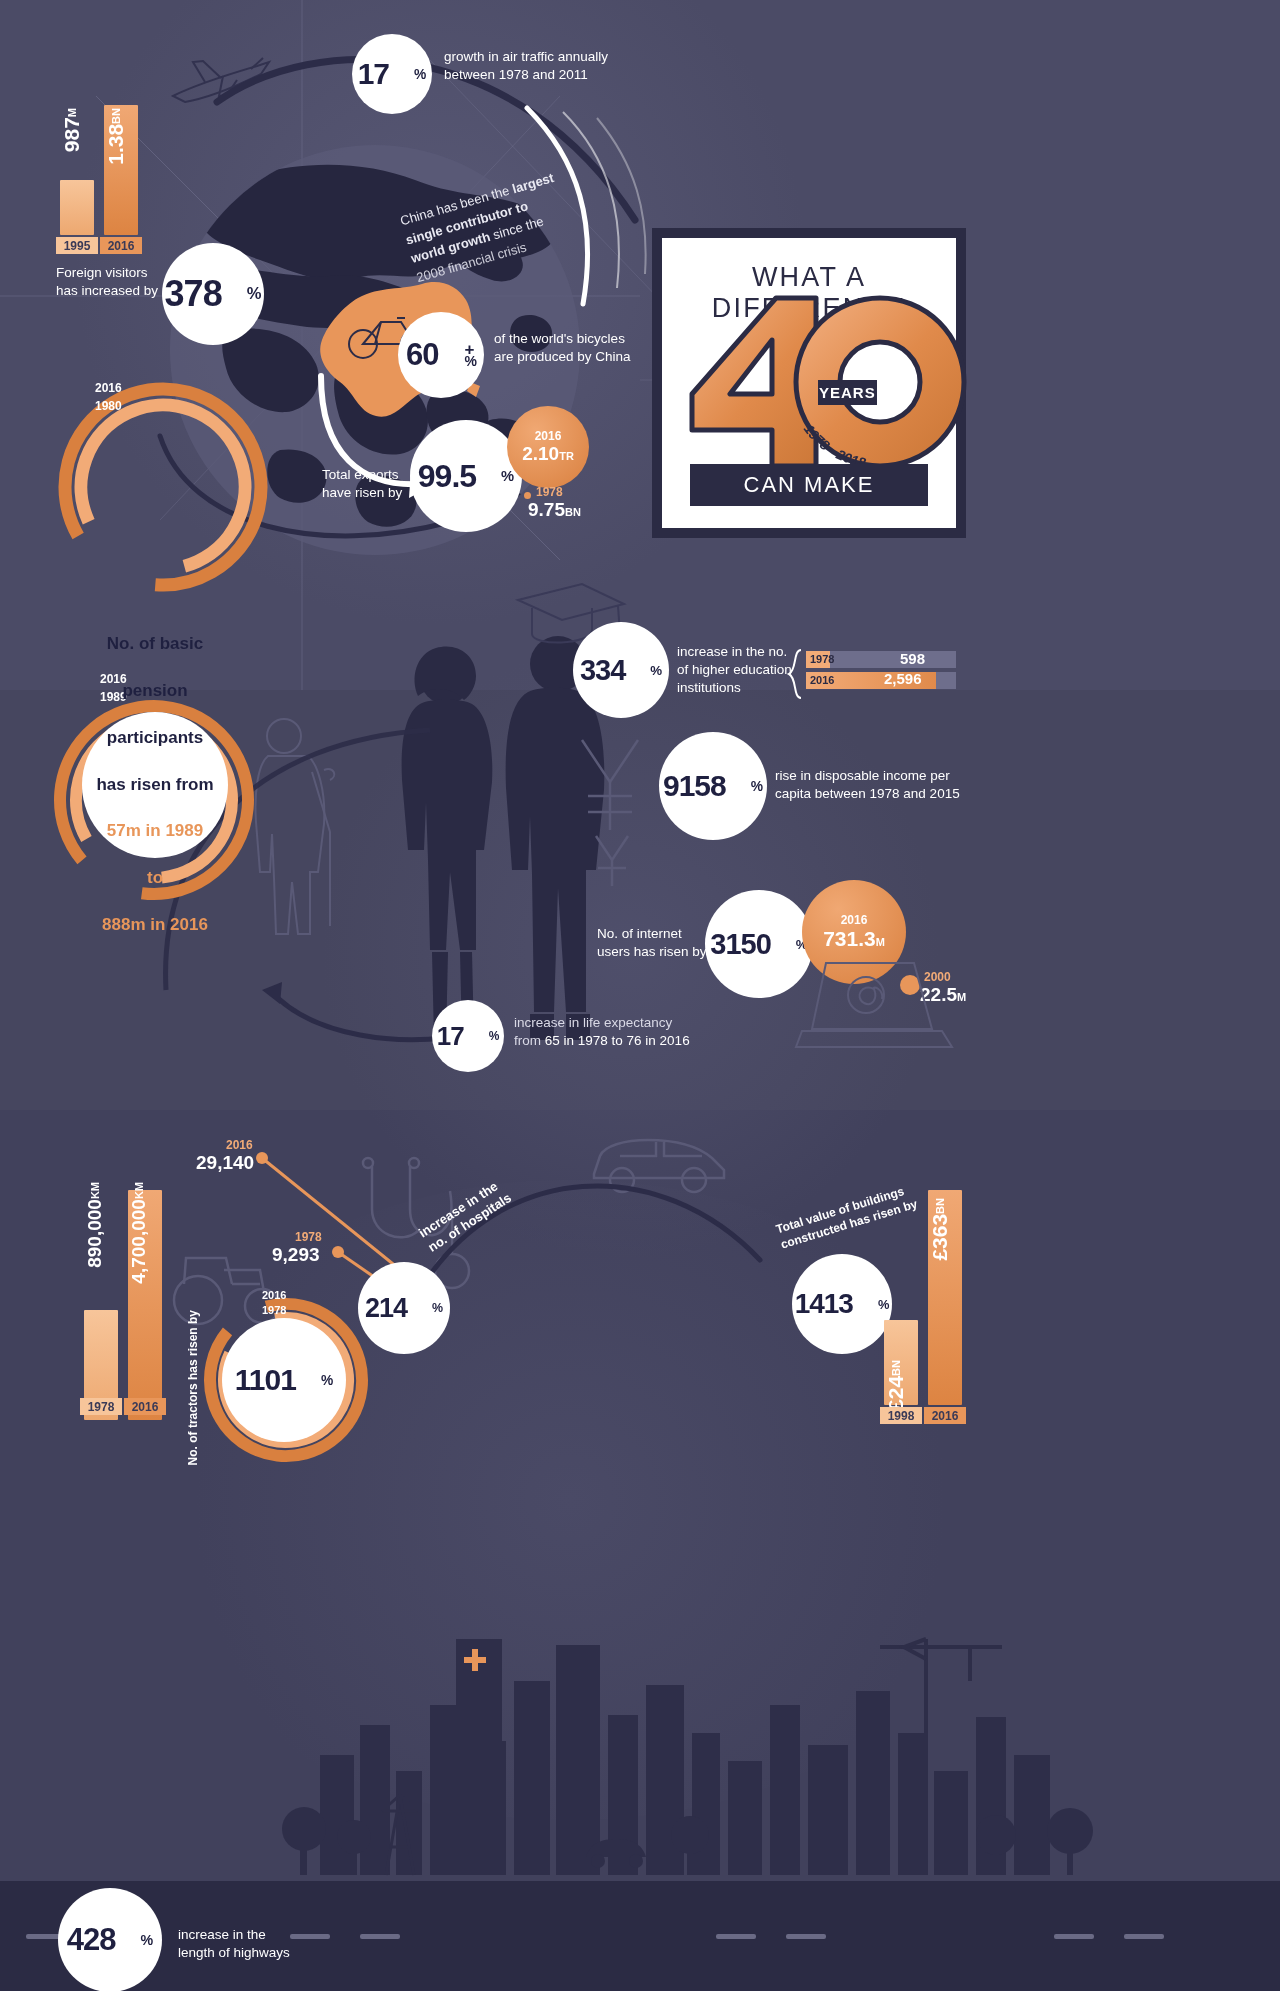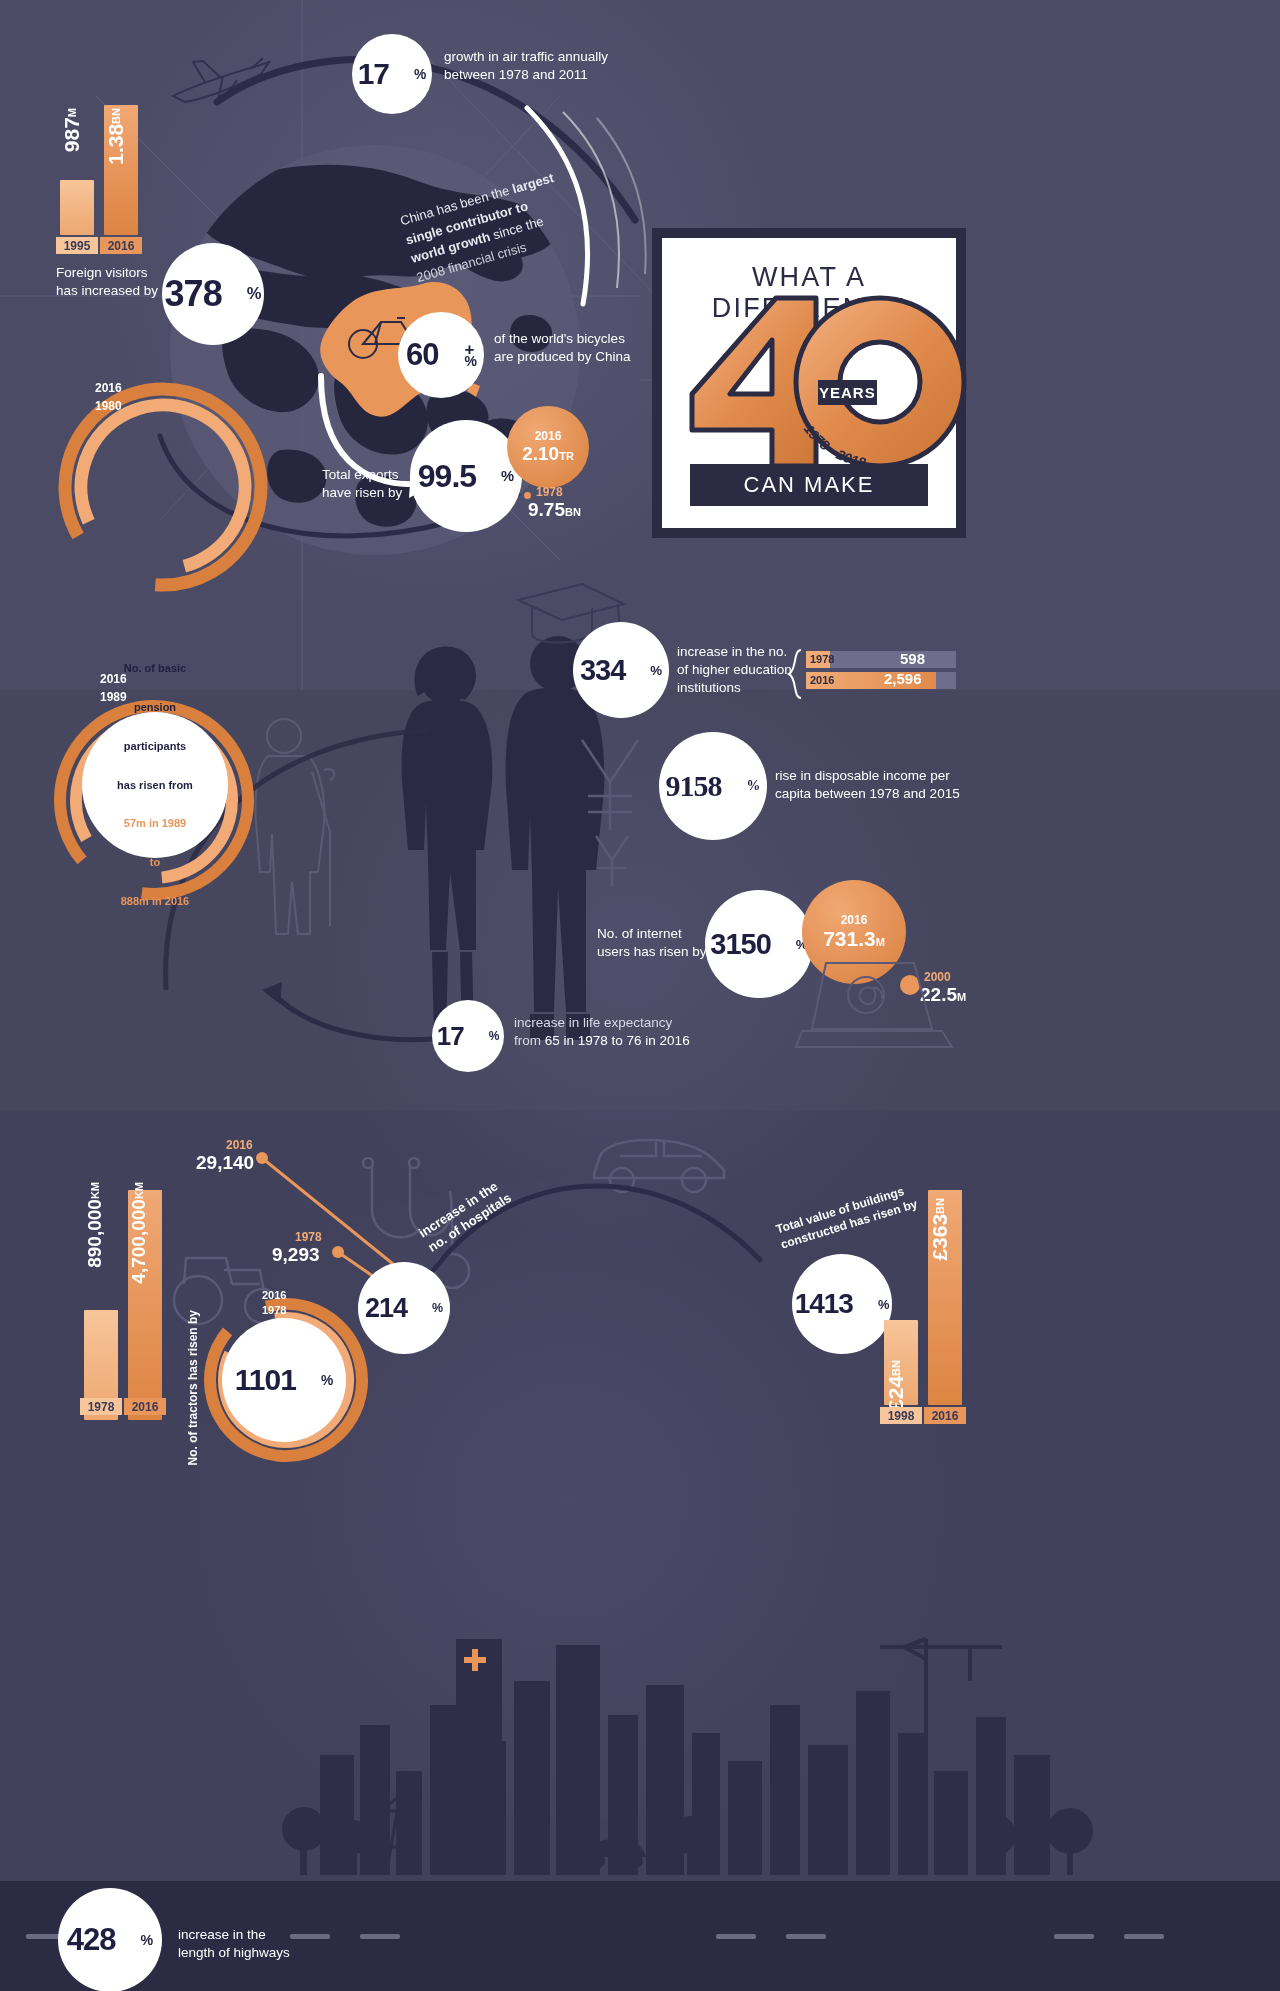--- a/index.html
+++ b/index.html
@@ -347,40 +347,40 @@
   <div style="position:absolute;left:806px;top:651px;width:150px;height:17px;background:#6e6e8c;"></div>
   <div style="position:absolute;left:806px;top:651px;width:24px;height:17px;background:#f2ab77;"></div>
   <div style="position:absolute;left:810px;top:653px;font-size:11px;font-weight:bold;color:#2b2b44;">1978</div>
   <div style="position:absolute;left:900px;top:650px;font-size:15px;font-weight:bold;color:#fff;">598</div>
 
   <div style="position:absolute;left:806px;top:672px;width:150px;height:17px;background:#6e6e8c;"></div>
   <div style="position:absolute;left:806px;top:672px;width:130px;height:17px;background:linear-gradient(90deg,#f2ab77,#e08a4b);"></div>
   <div style="position:absolute;left:810px;top:674px;font-size:11px;font-weight:bold;color:#2b2b44;">2016</div>
   <div style="position:absolute;left:884px;top:670px;font-size:15px;font-weight:bold;color:#fff;">2,596</div>
 
-  <div class="bub" style="left:659px;top:732px;width:108px;height:108px;font-size:30px;font-family:Liberation Serif, serif;">
+  <div class="bub" style="left:659px;top:732px;width:108px;height:108px;font-size:30px;">
     <span>9158</span>
       <span class="pct">%</span>
   </div>
   <div class="note" style="left:775px;top:767px;width:215px;">
     <div>rise in disposable income per</div>
     <div>capita between 1978 and 2015</div>
   </div>
 
   <svg width="220" height="220" style="position:absolute;left:44px;top:690px;">
     <circle cx="110" cy="110" r="94" fill="none" stroke="#d9803f" stroke-width="12" stroke-dasharray="520 700" transform="rotate(140 110 110)"></circle>
     <circle cx="110" cy="110" r="78" fill="none" stroke="#f2ab77" stroke-width="12" stroke-dasharray="400 700" transform="rotate(150 110 110)"></circle>
   </svg>
   <div style="position:absolute;left:100px;top:672px;font-size:12px;font-weight:bold;color:#fff;">
     <span>2016</span>
   </div>
   <div style="position:absolute;left:100px;top:690px;font-size:12px;font-weight:bold;color:#fff;">
     <span>1989</span>
   </div>
-  <div class="bub" style="left:82px;top:712px;width:146px;height:146px;flex-direction:column;font-size:11px;line-height:1.34;letter-spacing:0;text-align:left;">
+  <div class="bub" style="left:82px;top:712px;width:146px;height:146px;flex-direction:column;font-size:17px;line-height:1.34;letter-spacing:0;text-align:left;">
     <span>No. of basic</span>
     <span>pension</span>
     <span>participants</span>
     <span>has risen from</span>
     <span class="or">57m in 1989</span>
     <span class="or">to</span>
     <span class="or">888m in 2016</span>
   </div>
 
   <div class="note" style="left:597px;top:925px;width:120px;">

